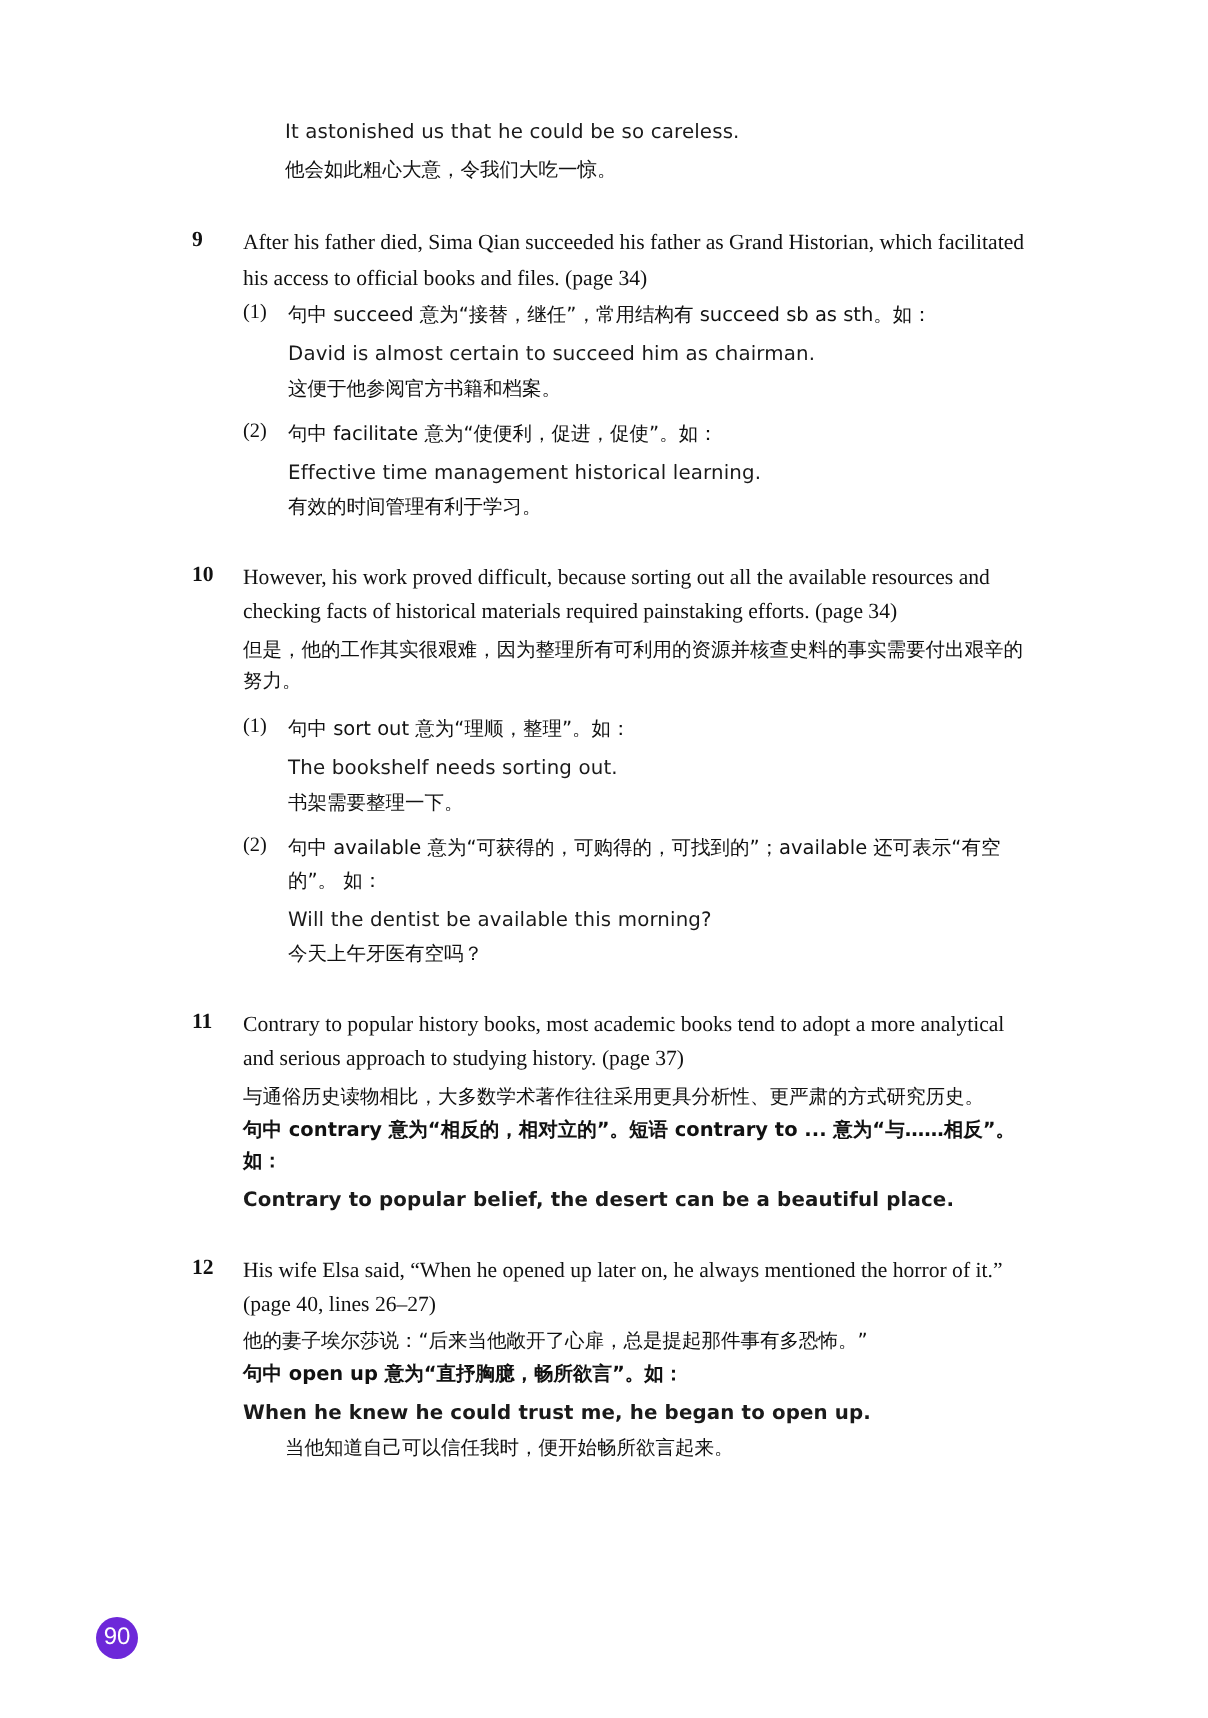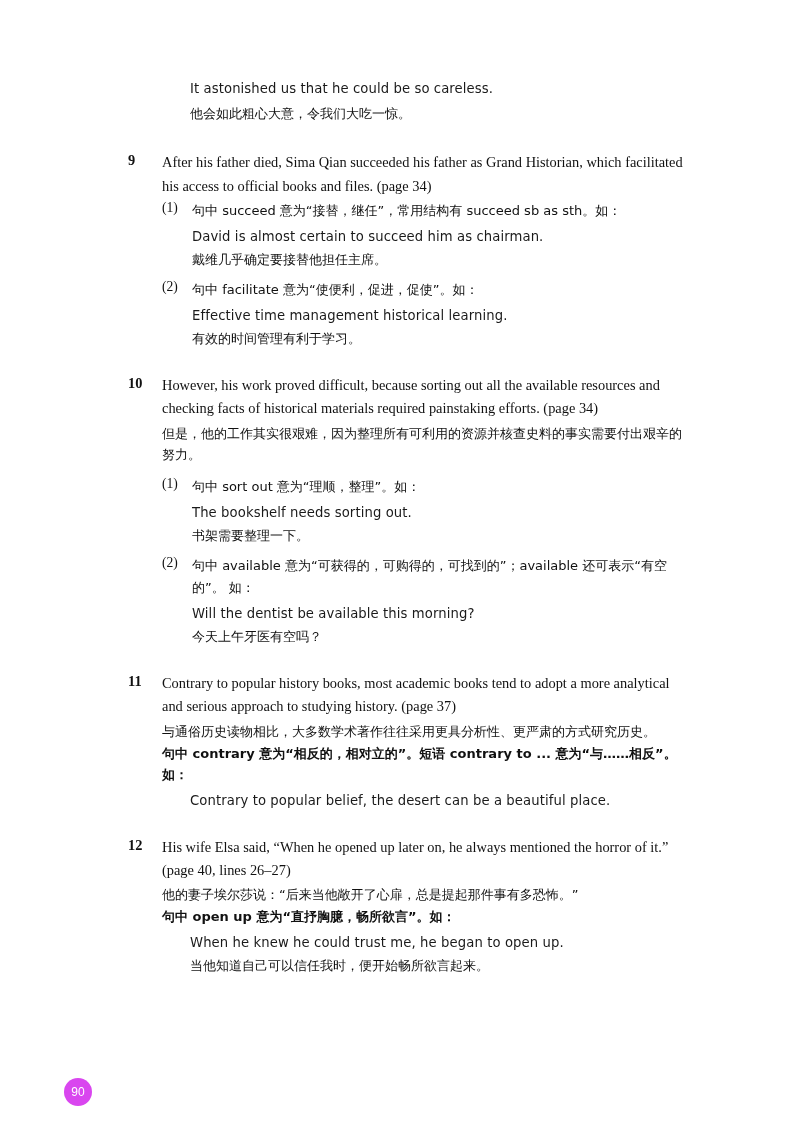--- a/index.html
+++ b/index.html
@@ -100,35 +100,35 @@
   }
   .sub-body .ex-en {
     margin-left: 0px;
     margin-bottom: 2px;
   }
   .sub-body .ex-zh {
     margin-left: 0px;
     margin-bottom: 2px;
   }
   .flat-gloss { margin-bottom: 4px; font-weight: bold; }
-  .flat-ex-en { margin-left: 28px; margin-bottom: 2px; }
+  .flat-ex-en { margin-bottom: 2px; font-weight: bold; }
   .flat-ex-zh { margin-left: 28px; margin-bottom: 2px; }
 
   
   .page-num {
     position: absolute;
     left: 64px;
     top: 1078px;
     width: 28px;
     height: 28px;
     border-radius: 50%;
-    background: #d946ef;
+    background: #6d28d9;
     color: #ffffff;
     font-family: "Liberation Sans", sans-serif;
-    font-size: 12px;
+    font-size: 16px;
     display: flex;
     align-items: center;
     justify-content: center;
   }
 </style>
 </head>
 <body>
 
 <div class="page">
 
@@ -142,21 +142,21 @@
     <div class="item">
       <div class="item-num">9</div>
       <div class="item-body">
         <div class="en head-en">After his father died, Sima Qian succeeded his father as Grand Historian, which facilitated his access to official books and files. (page 34)</div>
 
         <div class="sub">
           <div class="sub-num">(1)</div>
           <div class="sub-body">
             <div class="zh gloss">句中 succeed 意为“接替，继任”，常用结构有 succeed sb as sth。如：</div>
             <div class="en-hand ex-en">David is almost certain to succeed him as chairman.</div>
-            <div class="zh ex-zh">戴维几乎确定要接替他担任主席。</div>
+            <div class="zh ex-zh">这便于他参阅官方书籍和档案。</div>
           </div>
         </div>
 
         <div class="sub">
           <div class="sub-num">(2)</div>
           <div class="sub-body">
             <div class="zh gloss">句中 facilitate 意为“使便利，促进，促使”。如：</div>
             <div class="en-hand ex-en">Effective time management historical learning.</div>
             <div class="zh ex-zh">有效的时间管理有利于学习。</div>
           </div>

